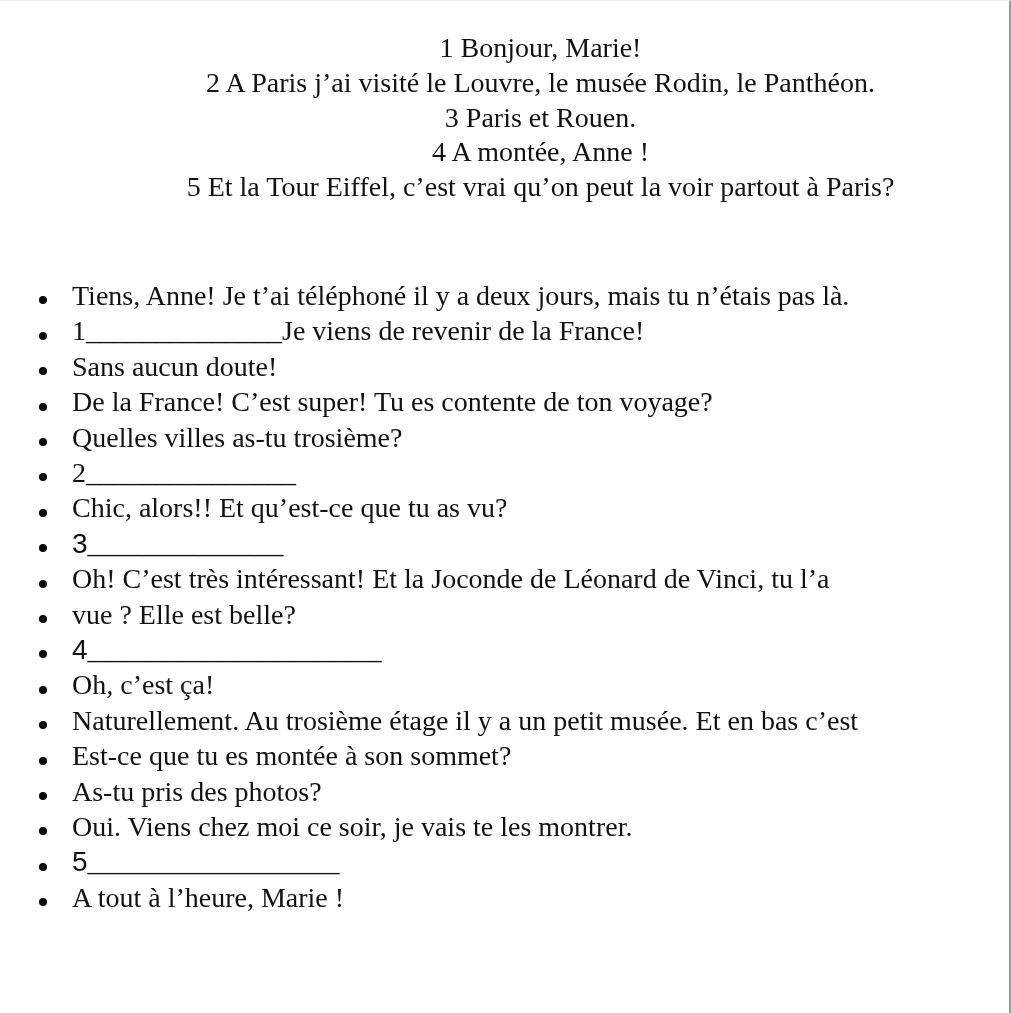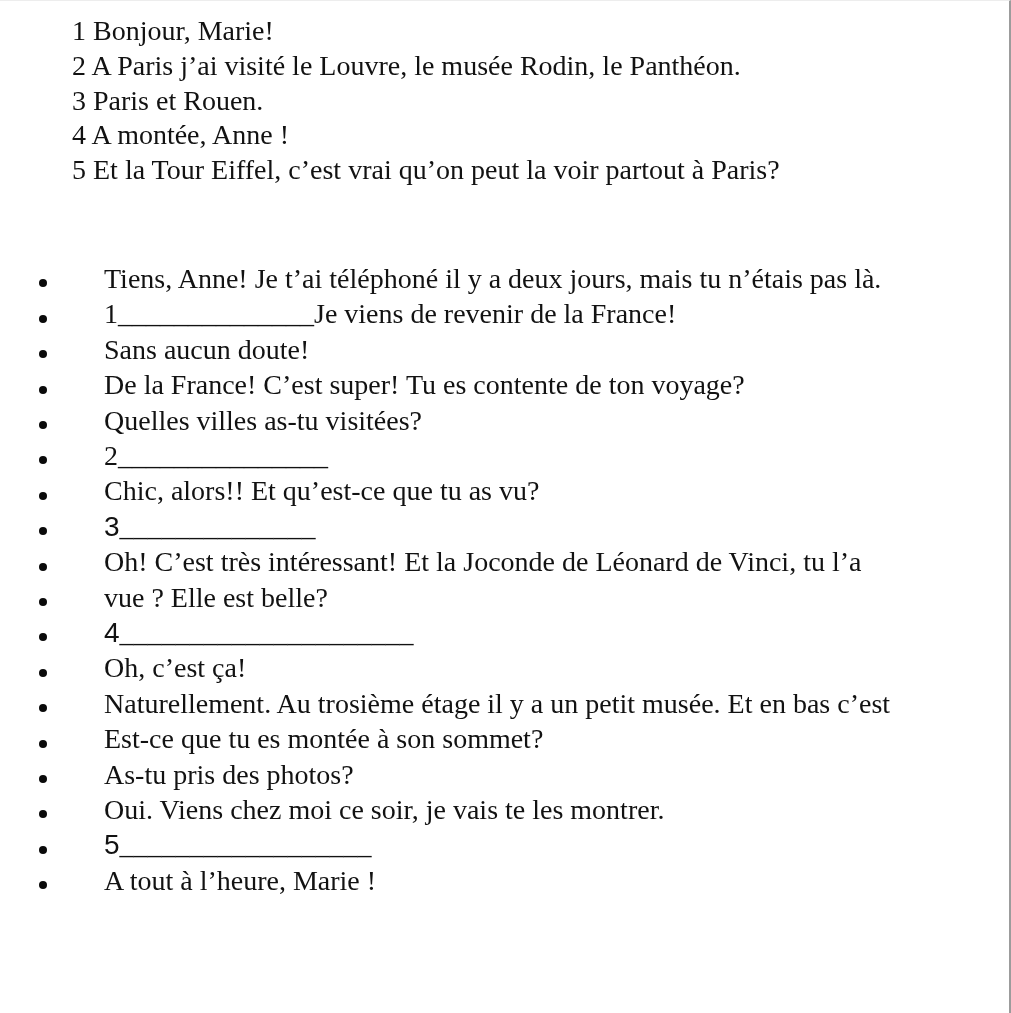--- a/index.html
+++ b/index.html
@@ -14,33 +14,34 @@
     box-sizing: border-box;
     background: #ffffff;
     border-top: 1px solid #ededed;
     border-right: 2px solid #9c9c9c;
     overflow: hidden;
     font-family: "Liberation Serif", serif;
     font-size: 28px;
     color: #121212;
   }
   .top-list {
-    padding-top: 13px;
+    padding-top: 30px;
+    text-align: center;
   }
   .tline {
     padding-left: 72px;
     line-height: 34.8px;
     white-space: nowrap;
   }
   .dialogue {
     margin-top: 73px;
   }
   .dline {
     position: relative;
-    padding-left: 104px;
+    padding-left: 72px;
     line-height: 35.4px;
     white-space: nowrap;
   }
   .bullet {
     position: absolute;
     left: 39px;
     bottom: 9px;
     width: 8px;
     height: 8px;
     border-radius: 50%;
@@ -65,21 +66,21 @@
       <div class="tline"><span>2</span><span> A Paris j’ai visité le Louvre, le musée Rodin, le Panthéon.</span></div>
       <div class="tline"><span>3</span><span> Paris et Rouen.</span></div>
       <div class="tline"><span>4</span><span> A montée, Anne !</span></div>
       <div class="tline"><span>5</span><span> Et la Tour Eiffel, c’est vrai qu’on peut la voir partout à Paris?</span></div>
     </div>
   <div class="dialogue">
       <div class="dline"><span class="bullet"></span><span>Tiens, Anne! Je t’ai téléphoné il y a deux jours, mais tu n’étais pas là.</span></div>
       <div class="dline"><span class="bullet"></span><span class="num-serif">1</span><span class="blank-underline">______________</span><span>Je viens de revenir de la France!</span></div>
       <div class="dline"><span class="bullet"></span><span>Sans aucun doute!</span></div>
       <div class="dline"><span class="bullet"></span><span>De la France! C’est super! Tu es contente de ton voyage?</span></div>
-      <div class="dline"><span class="bullet"></span><span>Quelles villes as-tu visitées?</span></div>
+      <div class="dline"><span class="bullet"></span><span>Quelles villes as-tu trosième?</span></div>
       <div class="dline"><span class="bullet"></span><span class="num-serif">2</span><span class="blank-underline">_______________</span></div>
       <div class="dline"><span class="bullet"></span><span>Chic, alors!! Et qu’est-ce que tu as vu?</span></div>
       <div class="dline"><span class="bullet"></span><span class="num-sans">3</span><span class="blank-underline">______________</span></div>
       <div class="dline"><span class="bullet"></span><span>Oh! C’est très intéressant! Et la Joconde de Léonard de Vinci, tu l’a</span></div>
       <div class="dline cont"><span>vue ? Elle est belle?</span></div>
       <div class="dline"><span class="bullet"></span></div>
       <div class="dline"><span class="bullet"></span><span class="num-sans">4</span><span class="blank-underline">_____________________</span></div>
       <div class="dline"><span class="bullet"></span><span>Oh, c’est ça!</span></div>
       <div class="dline"><span class="bullet"></span><span>Naturellement. Au trosième étage il y a un petit musée. Et en bas c’est</span></div>
       <div class="dline"><span class="bullet"></span><span>Est-ce que tu es montée à son sommet?</span></div>

